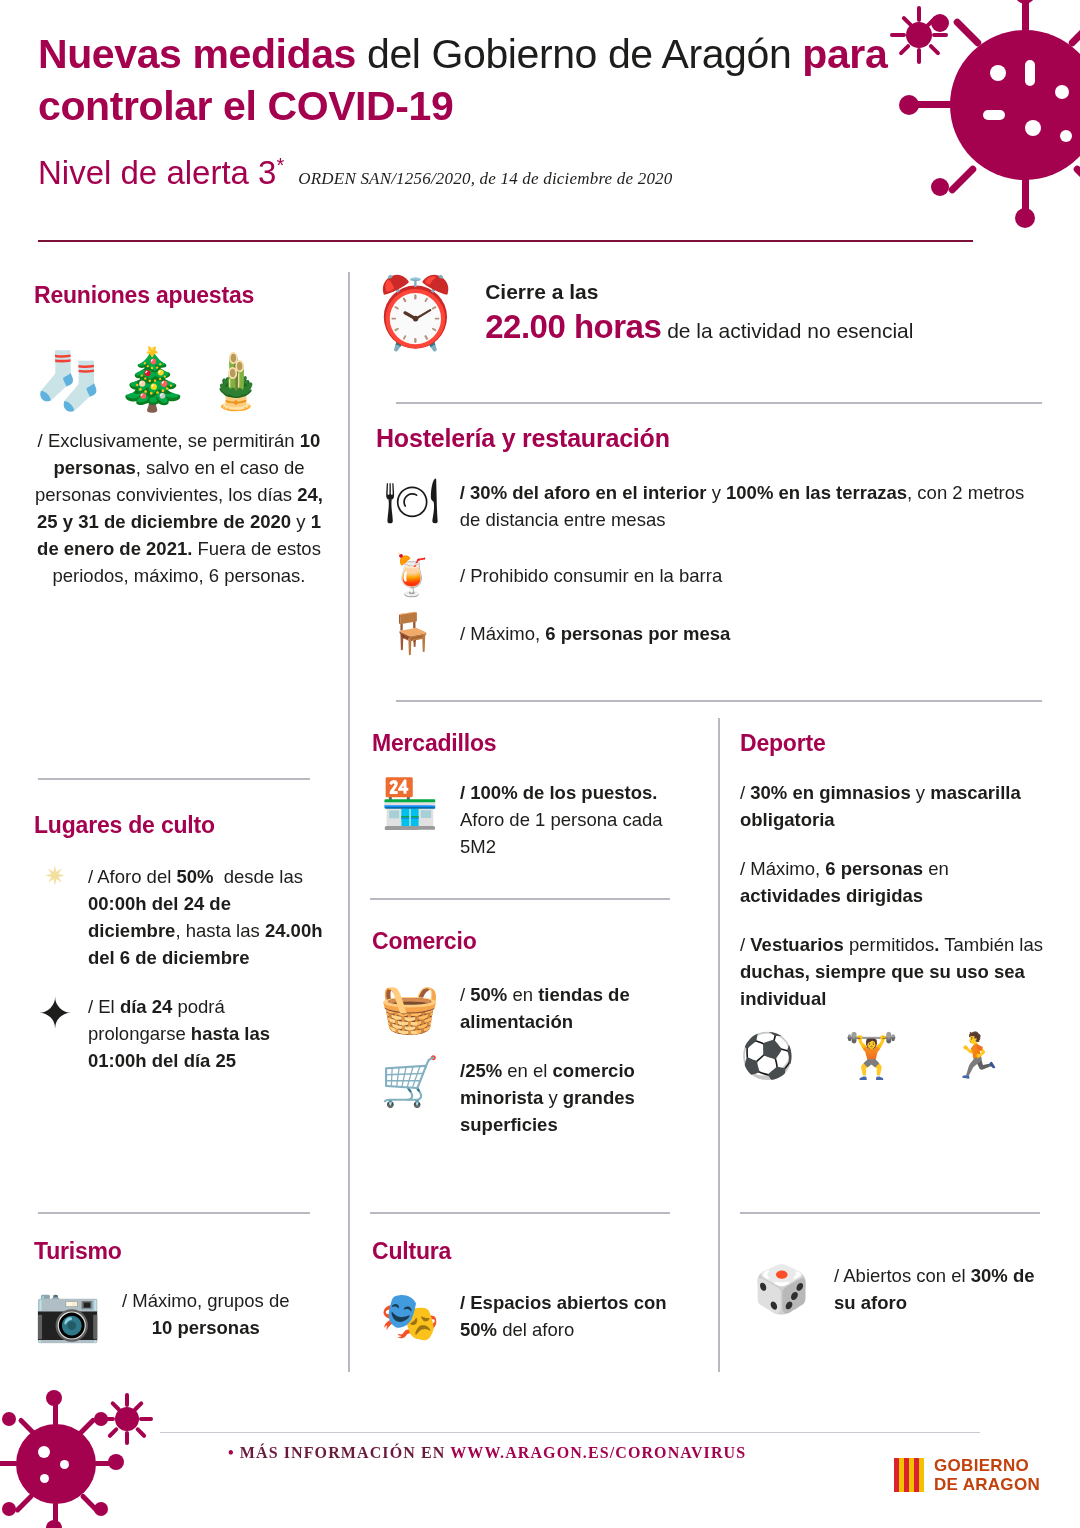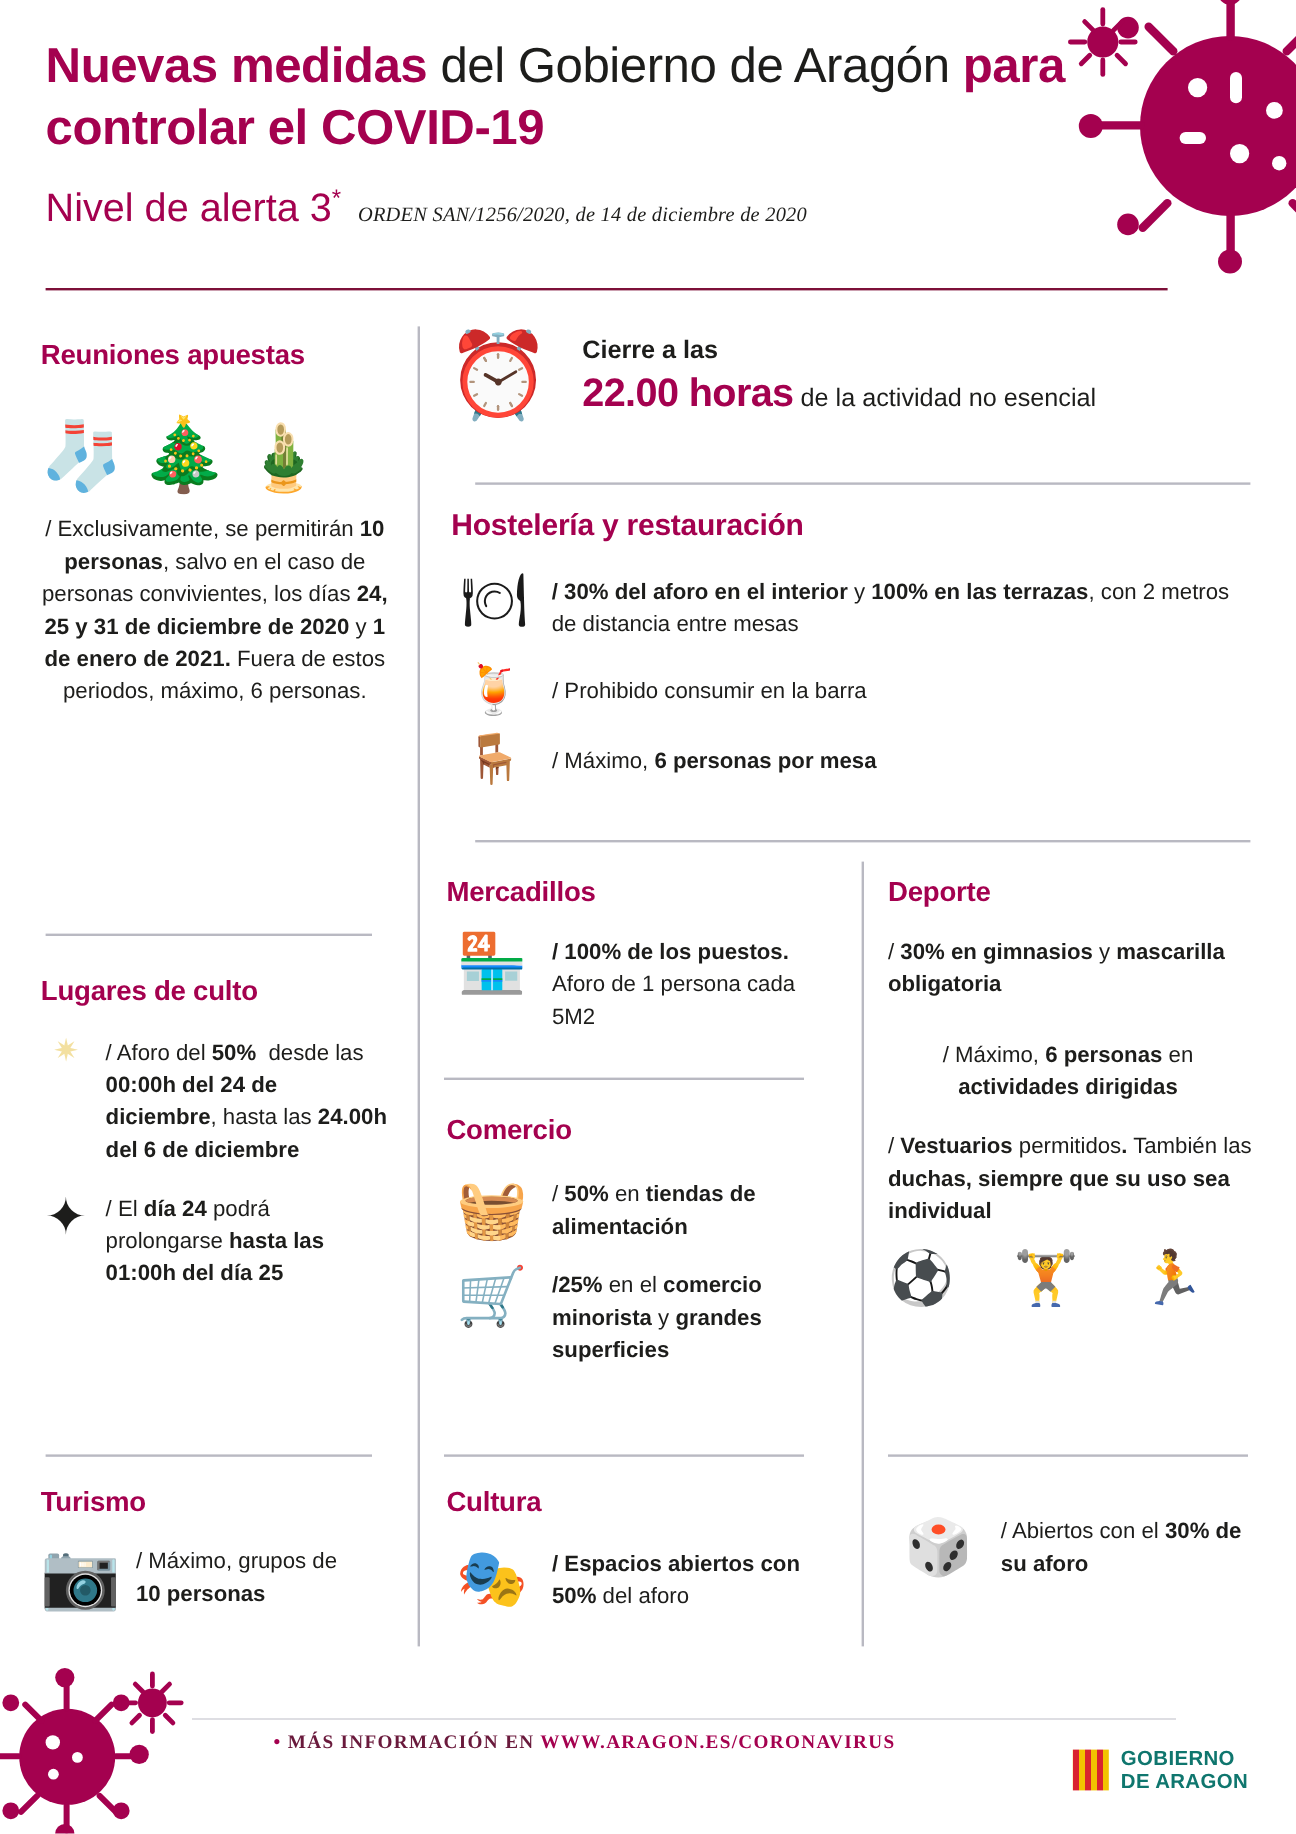--- a/index.html
+++ b/index.html
@@ -155,21 +155,21 @@
   .gov-flag {
     width: 30px; height: 34px;
     background: repeating-linear-gradient(
       to right,
       #d9232e 0 5px,
       #f2c200 5px 10px
     );
   }
   .gov-text {
     font-size: 17px; font-weight: 700; line-height: 19px;
-    color: #0f766e; letter-spacing: 0.3px;
+    color: #c2410c; letter-spacing: 0.3px;
   }
 
   .item { display: flex; gap: 12px; align-items: flex-start; }
 </style>
 </head>
 <body>
 
 <div class="virus" style="left:905px; top:-10px; width:230px; height:240px;">
   <div class="core" style="left:45px; top:40px; width:150px; height:150px;"></div>
   <div class="spike" style="left:117px; top:4px; width:7px; height:40px;"></div>
@@ -285,21 +285,21 @@
   <div class="item" style="margin-top:22px;">
     <span class="emo" style="font-size:42px; width:42px; text-align:center; color:#1d1d1b;">✦</span>
     <div class="txt" style="width:236px;">/ El <b>día 24</b> podrá prolongarse <b>hasta las 01:00h del día 25</b></div>
   </div>
 </div>
 
 <div class="col-left" style="top:1238px;">
   <div class="sec-title">Turismo</div>
   <div class="item" style="margin-top:22px; align-items:center;">
     <span class="emo" style="font-size:54px;">📷</span>
-    <div class="txt" style="width:185px;">/ Máximo, grupos de <b>10 personas</b></div>
+    <div class="txt" style="width:185px;text-align:center;">/ Máximo, grupos de <b>10 personas</b></div>
   </div>
 </div>
 
 <div class="alarm-block">
   <div class="item" style="align-items:center;">
     <span class="emo" style="font-size:70px; margin-right:14px;">⏰</span>
     <div>
       <div class="alarm-line1">Cierre a las</div>
       <div class="alarm-line2">
         <span class="alarm-big">22.00 horas</span><span> de la actividad no esencial</span>
@@ -348,21 +348,21 @@
   <div class="sec-title">Cultura</div>
   <div class="item" style="margin-top:24px; align-items:center;">
     <span class="emo" style="font-size:48px; width:76px; text-align:center;">🎭</span>
     <div class="txt" style="width:230px;"><b>/ Espacios abiertos con 50%</b> del aforo</div>
   </div>
 </div>
 
 <div style="position:absolute; left:740px; top:730px; width:310px;">
   <div class="sec-title">Deporte</div>
   <div class="txt" style="margin-top:22px; width:300px;">/ <b>30% en gimnasios</b> y <b>mascarilla obligatoria</b></div>
-  <div class="txt" style="margin-top:32px; width:300px;text-align:center;">/ Máximo, <b>6 personas</b> en <b>actividades dirigidas</b></div>
+  <div class="txt" style="margin-top:22px; width:300px;">/ Máximo, <b>6 personas</b> en <b>actividades dirigidas</b></div>
   <div class="txt" style="margin-top:22px; width:306px;">/ <b>Vestuarios</b> permitidos<b>.</b> También las <b>duchas, siempre que su uso sea individual</b></div>
   <div style="margin-top:22px; display:flex; gap:50px; align-items:center;">
     <span class="emo" style="font-size:44px;">⚽</span>
     <span class="emo" style="font-size:44px;">🏋</span>
     <span class="emo" style="font-size:44px;">🏃</span>
   </div>
 </div>
 
 <div style="position:absolute; left:742px; top:1238px; width:310px;">
   <div class="item" style="margin-top:24px; align-items:center;">

